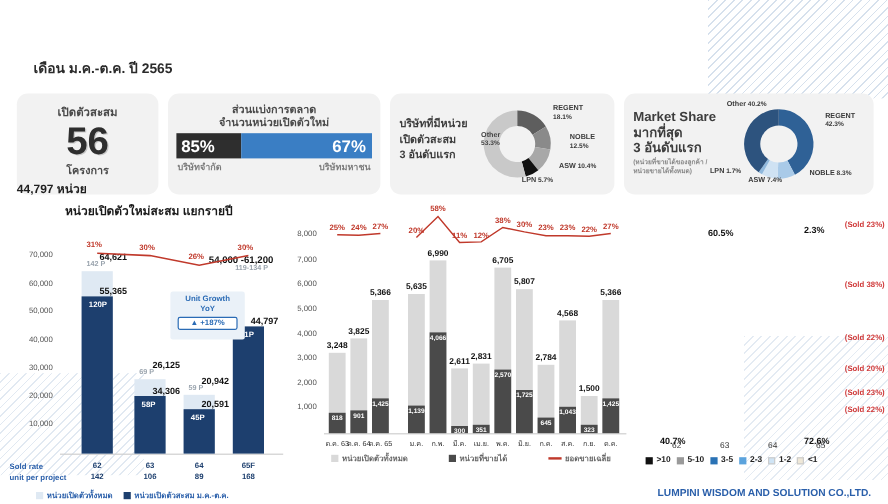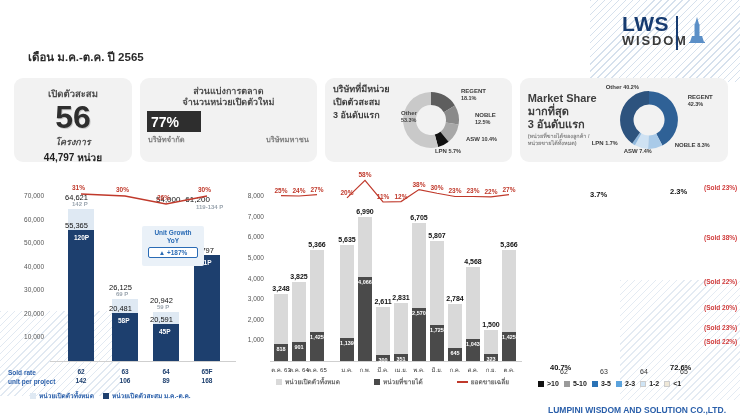--- a/index.html
+++ b/index.html
@@ -43,51 +43,51 @@
   .card { background:#f2f2f2; border-radius:9px; position:relative; }
   .card-a { width:120px; }
   .card-b { width:180px; }
   .card-c { width:190px; }
   .card-d { width:212px; }
 
   .kpi-label { text-align:center; font-size:9.5px; color:#4a4a4a; font-weight:700; }
   .kpi-big { text-align:center; font-size:32px; font-weight:700; color:#2e2e2e; line-height:32px;
     text-shadow:1px 1px 0 rgba(0,0,0,.18); }
   .kpi-sub { text-align:center; font-size:9px; color:#4a4a4a; font-weight:700; }
-  .kpi-units { text-align:center; font-size:10px; font-weight:700; color:#1f1f1f; }
+  .kpi-units { text-align:left; font-size:10px; font-weight:700; color:#1f1f1f; }
 
   .share-title { text-align:center; font-size:9px; color:#4a4a4a; font-weight:700; line-height:11px; }
   .share-bar { display:flex; height:21px; margin:3px 7px 0 7px; }
   .share-left { background:#2e2e2e; color:#fff; flex:0 0 33%; display:flex; align-items:center;
     padding-left:4px; font-size:14px; font-weight:700; }
   .share-right { background:#3a7ec4; color:#fff; flex:1; display:flex; align-items:center;
     justify-content:flex-end; padding-right:5px; font-size:14px; font-weight:700; }
   .share-legend { display:flex; justify-content:space-between; padding:1px 8px 0 8px; }
   .share-legend span { font-size:7.5px; color:#7b7b7b; font-weight:700; }
 
-  .donut-text { position:absolute; left:8px; top:5px; font-size:9px; font-weight:700; color:#3d3d3d; line-height:13px; }
+  .donut-text { position:absolute; left:8px; top:19px; font-size:9px; font-weight:700; color:#3d3d3d; line-height:13px; }
   .donut-note { font-size:5.5px; color:#888; font-weight:700; line-height:7px; }
   .dlab { position:absolute; font-size:5.5px; font-weight:700; color:#3a3a3a; line-height:7px; white-space:nowrap; }
   .dlab b { font-size:6px; display:block; }
 
   
   .panel { position:absolute; top:166px; height:252px; }
   .p1 { left:8px;  width:232px; }
   .p2 { left:240px; width:290px; }
   .p3 { left:530px; width:208px; }
   .chart-title { text-align:center; font-size:10px; font-weight:700; color:#1a1a1a; padding-top:2px; }
 
   .plot { position:relative; width:100%; height:100%; }
   .ytick { position:absolute; font-size:6.5px; color:#555; text-align:right; }
   .axis-line { position:absolute; background:#cfcfcf; height:1px; }
 
   .bar { position:absolute; }
   .bar-lt { background:#dfe9f3; }
   .bar-dk { background:#1d3f6e; }
-  .vlabel { position:absolute; font-size:7.5px; font-weight:400; color:#111; white-space:nowrap; }
+  .vlabel { position:absolute; font-size:7.5px; font-weight:700; color:#111; white-space:nowrap;margin-left:18px; }
   .vlabel-sub { position:absolute; font-size:6px; font-weight:700; color:#9aa4ae; white-space:nowrap; }
   .inbar { position:absolute; font-size:6.5px; font-weight:700; color:#fff; white-space:nowrap; }
   .pct { position:absolute; font-size:6.5px; font-weight:700; color:#c0392b; white-space:nowrap; }
   .xcat { position:absolute; font-size:6.5px; font-weight:700; color:#1d3f6e; text-align:center; }
 
   .growth-box { position:absolute; background:#eaf1f8; border-radius:2px; }
   .growth-t1 { position:absolute; font-size:6.5px; font-weight:700; color:#2a6bb5; width:100%; text-align:center; }
   .growth-pill { position:absolute; border:1px solid #2a6bb5; border-radius:2px; font-size:6.5px;
     font-weight:700; color:#2a6bb5; text-align:center; padding:1px 0; background:#fff; }
 
@@ -113,49 +113,37 @@
 </style>
 </head>
 <body>
 
 <div class="hatch hatch-tr"></div>
 <div class="hatch hatch-bl"></div>
 <div class="hatch hatch-br"></div>
 
 <div class="header">
   <div class="subtitle">เดือน ม.ค.-ต.ค. ปี 2565</div>
-  <div class="logo">
-    <div style="position:relative;height:36px;width:96px;">
-      <div class="logo-lws">LWS</div>
-      <div class="logo-wisdom">WISDOM</div>
-      <div class="logo-bar"></div>
-      <svg class="logo-tower" width="22" height="26" viewBox="0 0 22 26">
-        <polygon points="11,0 13,7 9,7" fill="#5b8fc7"></polygon>
-        <rect x="8.5" y="7" width="5" height="12" fill="#5b8fc7"></rect>
-        <polygon points="6,19 16,19 18,25 4,25" fill="#5b8fc7"></polygon>
-        <rect x="3" y="25" width="16" height="1.5" fill="#5b8fc7"></rect>
-      </svg>
-    </div>
-  </div>
 </div>
 
 <div class="kpi-band">
 
   <div class="card card-a">
     <div class="kpi-label" style="padding-top:8px;">เปิดตัวสะสม</div>
     <div class="kpi-big">56</div>
-    <div class="kpi-sub" style="margin-top:2px;font-style:italic;">โครงการ</div>
+    <div class="kpi-sub" style="margin-top:2px;">โครงการ</div>
     <div class="kpi-units" style="margin-top:1px;">44,797 หน่วย</div>
   </div>
 
   <div class="card card-b">
     <div class="share-title" style="padding-top:8px;">ส่วนแบ่งการตลาด</div>
     <div class="share-title">จำนวนหน่วยเปิดตัวใหม่</div>
     <div class="share-bar">
-      <div class="share-left">77%</div>
+      <div class="share-left">85%</div>
+      <div class="share-right">67%</div>
     </div>
     <div class="share-legend">
       <span>บริษัทจำกัด</span>
       <span>บริษัทมหาชน</span>
     </div>
   </div>
 
   <div class="card card-c">
     <div class="donut-text">
       <div>บริษัทที่มีหน่วย</div>
@@ -237,40 +225,41 @@
       <span>1.7%</span>
     </div>
     <div class="dlab" style="left:86px;top:6px;">
       <b style="display:inline">Other</b>
       <span>40.2%</span>
     </div>
   </div>
 </div>
 
 <div class="panel p1">
+  <div class="chart-title">หน่วยเปิดตัวใหม่สะสม แยกรายปี</div>
   <div class="plot" id="plot-yearly">
       <div class="ytick" style="left: 2px; top: 26px; width: 34px;">70,000</div>
       <div class="ytick" style="left: 2px; top: 49.5714px; width: 34px;">60,000</div>
       <div class="ytick" style="left: 2px; top: 73.1429px; width: 34px;">50,000</div>
       <div class="ytick" style="left: 2px; top: 96.7143px; width: 34px;">40,000</div>
       <div class="ytick" style="left: 2px; top: 120.286px; width: 34px;">30,000</div>
       <div class="ytick" style="left: 2px; top: 143.857px; width: 34px;">20,000</div>
       <div class="ytick" style="left: 2px; top: 167.429px; width: 34px;">10,000</div>
       <div class="axis-line" style="left: 42px; top: 195px; width: 186px;"></div>
       <div class="bar bar-lt" style="left: 60px; top: 42.6791px; width: 26px; height: 152.321px;"></div>
       <div class="bar bar-dk" style="left: 60px; top: 64.4968px; width: 26px; height: 130.503px;"></div>
       <div class="vlabel" style="left: 57px; top: 26.6791px;">64,621</div>
       <div class="vlabel-sub" style="left: 64px; top: 34.6791px;">142 P</div>
       <div class="vlabel" style="left: 57px; top: 55.4968px;">55,365</div>
       <div class="inbar" style="left: 66px; top: 68.4968px;">120P</div>
       <div class="bar bar-lt" style="left: 104px; top: 133.42px; width: 26px; height: 61.5804px;"></div>
       <div class="bar bar-dk" style="left: 104px; top: 146.723px; width: 26px; height: 48.2766px;"></div>
       <div class="vlabel" style="left: 101px; top: 117.42px;">26,125</div>
       <div class="vlabel-sub" style="left: 108px; top: 125.42px;">69 P</div>
-      <div class="vlabel" style="left: 101px; top: 137.723px;">20,481</div>
+      <div class="vlabel" style="left: 101px; top: 137.723px;">34,306</div>
       <div class="inbar" style="left: 110px; top: 150.723px;">58P</div>
       <div class="bar bar-lt" style="left: 145px; top: 145.637px; width: 26px; height: 49.3633px;"></div>
       <div class="bar bar-dk" style="left: 145px; top: 158.264px; width: 26px; height: 36.7361px;"></div>
       <div class="vlabel" style="left: 142px; top: 129.637px;">20,942</div>
       <div class="vlabel-sub" style="left: 149px; top: 137.637px;">59 P</div>
       <div class="vlabel" style="left: 142px; top: 149.264px;">20,591</div>
       <div class="inbar" style="left: 151px; top: 162.264px;">45P</div>
       <div class="bar bar-dk" style="left: 186px; top: 89.4071px; width: 26px; height: 105.593px;"></div>
       <div class="vlabel" style="left: 148px; top: 28.7429px; font-size: 8px;">54,000 -61,200</div>
       <div class="vlabel-sub" style="left: 188px; top: 37.7429px;">119-134 P</div>
@@ -417,21 +406,21 @@
           <div class="legend-g" style="">ยอดขายเฉลี่ย</div>
         </div>
       </div>
     </div>
 </div>
 
 <div class="panel p3">
   <div class="plot" id="plot-priceband">
       <div class="st-out" style="left: 20px; top: 197.18px;">40.7%</div>
       <div class="st-x" style="left: 22px; top: 202px; width: 24px;">62</div>
-      <div class="st-out" style="left: 60px; top: 23.66px;">3.7%</div>
+      <div class="st-out" style="left: 60px; top: 23.66px;">60.5%</div>
       <div class="st-x" style="left: 62px; top: 202px; width: 24px;">63</div>
       <div class="st-x" style="left: 102px; top: 202px; width: 24px;">64</div>
       <div class="st-out" style="left: 140px; top: 21.14px;">2.3%</div>
       <div class="st-out" style="left: 140px; top: 197px;">72.6%</div>
       <div class="st-x" style="left: 142px; top: 202px; width: 24px;">65</div>
       <div class="sold-red" style="left: 174px; top: 18px;">(Sold 23%)</div>
       <div class="sold-red" style="left: 174px; top: 68px;">(Sold 38%)</div>
       <div class="sold-red" style="left: 174px; top: 112px;">(Sold 22%)</div>
       <div class="sold-red" style="left: 174px; top: 138px;">(Sold 20%)</div>
       <div class="sold-red" style="left: 174px; top: 158px;">(Sold 23%)</div>

